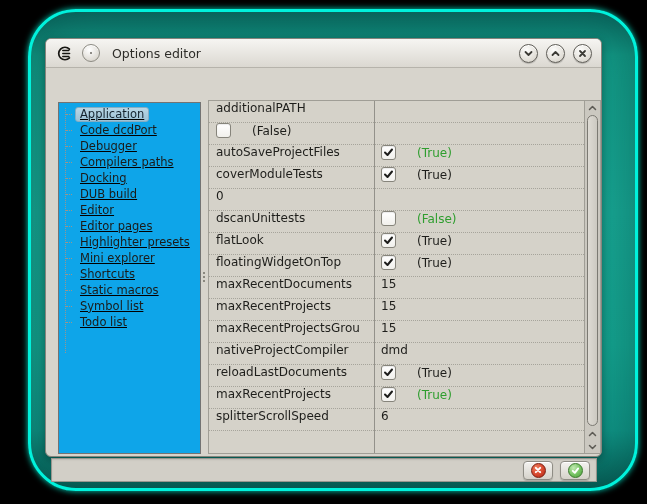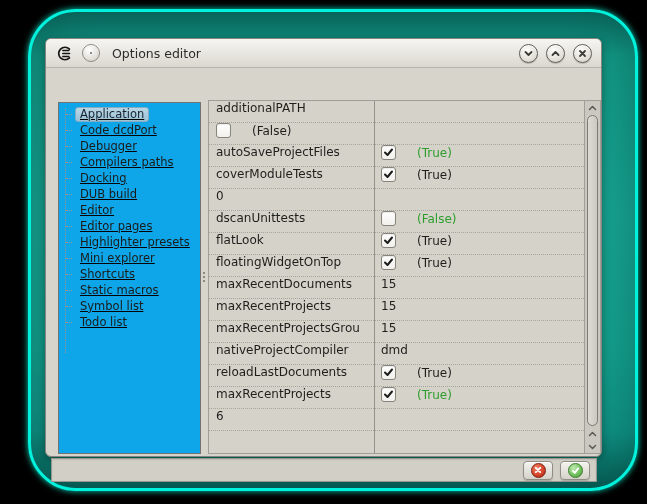--- a/index.html
+++ b/index.html
@@ -288,20 +288,21 @@
               <div class="cell-value">
                 <span class="checkbox">
                   <svg width="11" height="11" viewBox="0 0 11 11">
                     <path d="M2,5.5 L4.5,8 L9,2.5" fill="none" stroke="#1d1d1b" stroke-width="2" stroke-linecap="round" stroke-linejoin="round"></path>
                   </svg>
                 </span>
                 <span class="value-text modified">(True)</span>
               </div>
             </div>
             <div class="grid-row">
+              <div class="cell-name">splitterScrollSpeed</div>
               <div class="cell-value">
                 <span class="value-text">6</span>
               </div>
             </div>
           </div>
         <div class="scrollbar">
           <span class="sb-btn">
             <svg width="9" height="8" viewBox="0 0 9 8">
                 <path d="M1.5,5.5 L4.5,2.5 L7.5,5.5" fill="none" stroke="#5c5a54" stroke-width="1.5" stroke-linecap="round" stroke-linejoin="round"></path>
               </svg>

